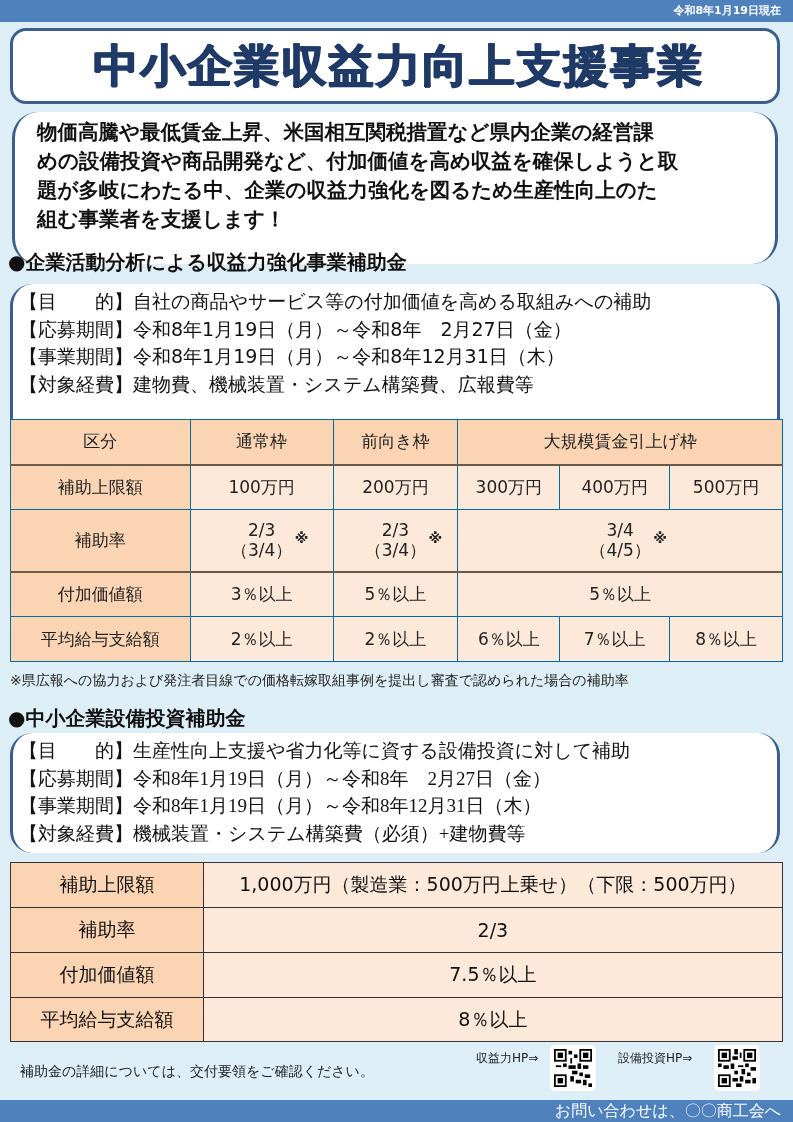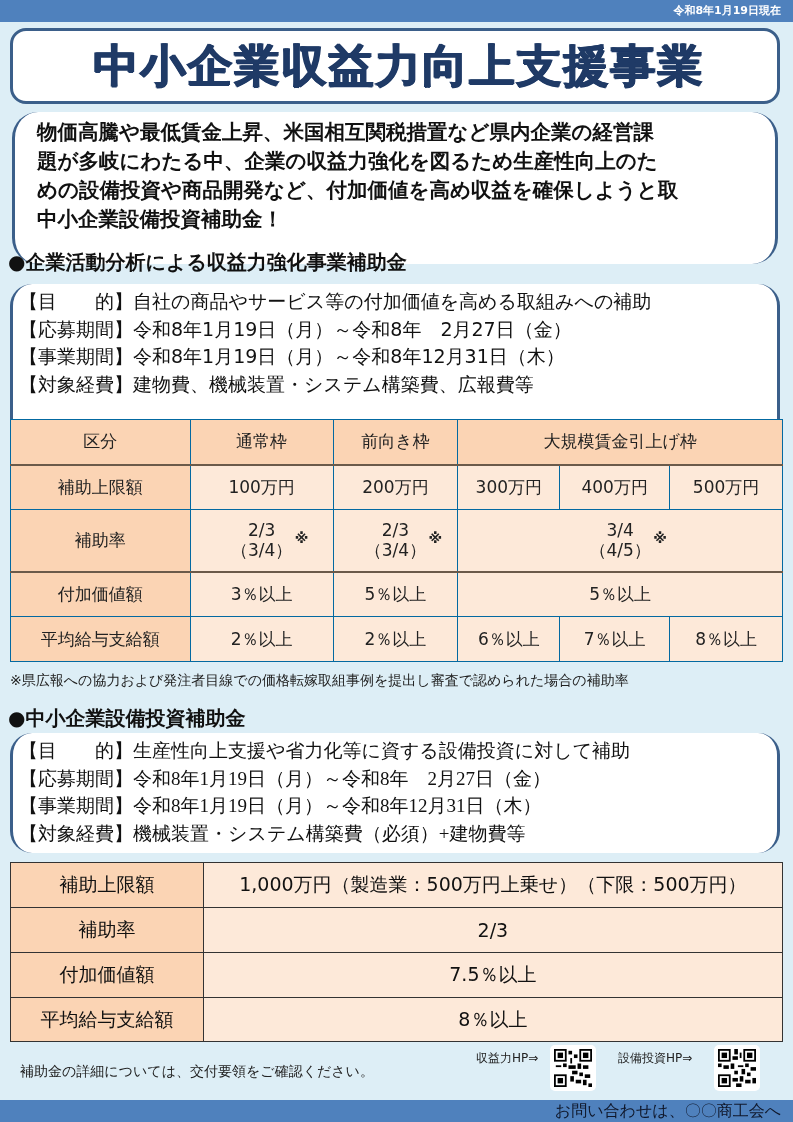--- a/index.html
+++ b/index.html
@@ -75,39 +75,39 @@
   .qr {
     position: absolute; width: 46px; height: 46px; background: #fff;
     border-radius: 5px; padding: 4px;
   }
   .qr svg { width: 38px; height: 38px; display: block; }
   .footer {
     position: absolute; left: 0; top: 1100px; width: 793px; height: 22px;
     background: #4f81bd;
   }
   .footer span {
-    position: absolute; right: 12px; top: 1px; font-size: 16px; color: #0f172a;
+    position: absolute; right: 12px; top: 1px; font-size: 16px; color: #ffffff;
   }
 </style>
 </head>
 <body>
 
 <div class="topbar">
   <span class="date">令和8年1月19日現在</span>
 </div>
 
 <div class="title-box">
   <h1>中小企業収益力向上支援事業</h1>
 </div>
 
 <div class="intro">
   <p>物価高騰や最低賃金上昇、米国相互関税措置など県内企業の経営課</p>
+  <p>めの設備投資や商品開発など、付加価値を高め収益を確保しようと取</p>
   <p>題が多岐にわたる中、企業の収益力強化を図るため生産性向上のた</p>
-  <p>めの設備投資や商品開発など、付加価値を高め収益を確保しようと取</p>
-  <p>中小企業設備投資補助金！</p>
+  <p>組む事業者を支援します！</p>
 </div>
 
 <div class="section-heading" style="top:249px;">●企業活動分析による収益力強化事業補助金</div>
 
 <div class="info-box" style="top:284px; height:164px;">
   <div class="info-line"><span class="lbl">【目　　的】</span><span>自社の商品やサービス等の付加価値を高める取組みへの補助</span></div>
   <div class="info-line"><span class="lbl">【応募期間】</span><span>令和8年1月19日（月）～令和8年　2月27日（金）</span></div>
   <div class="info-line"><span class="lbl">【事業期間】</span><span>令和8年1月19日（月）～令和8年12月31日（木）</span></div>
   <div class="info-line"><span class="lbl">【対象経費】</span><span>建物費、機械装置・システム構築費、広報費等</span></div>
 </div>

